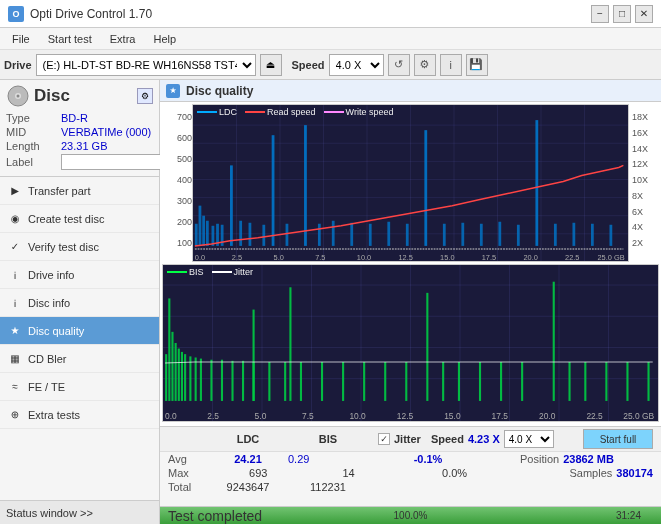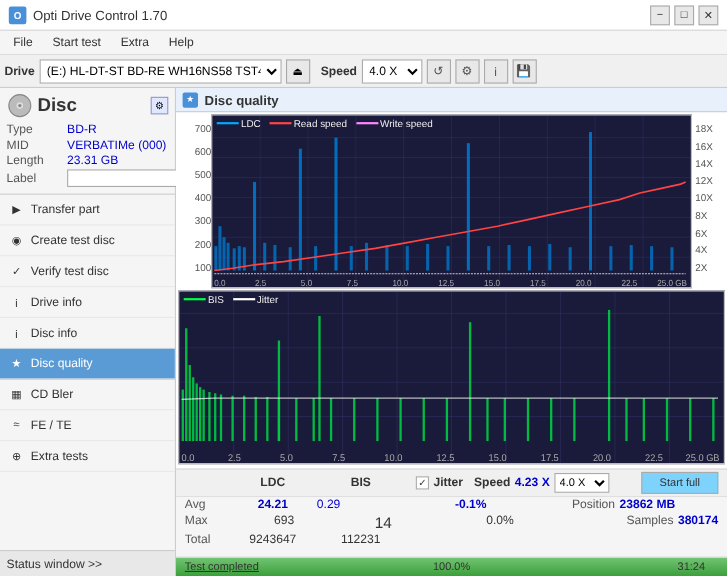--- a/index.html
+++ b/index.html
@@ -451,23 +451,22 @@
     .status-text-right {
       position: absolute;
       right: 20px;
       font-size: 10px;
       color: #333;
       text-align: center;
     }
     .status-text-left {
       position: absolute;
       left: 8px;
-      font-size: 10px;
-      color: #333;
-      text-decoration: underline;
+      font-size: 14px;
+      color: #333;
     }
   </style>
 </head>
 <body>
 
 <div class="titlebar">
   <div class="titlebar-title">
     <div class="titlebar-icon">O</div>
     <span>Opti Drive Control 1.70</span>
   </div>
@@ -813,21 +812,21 @@
         <span style="width:100px; text-align:center; font-size:11px; color:#0000cc; font-weight:bold; margin-left:10px;">-0.1%</span>
         <div class="position-section">
           <span style="font-size:11px; color:#555;">Position</span>
           <span style="font-size:11px; color:#0000cc; font-weight:bold;">23862 MB</span>
         </div>
       </div>
 
       <div style="display:flex; align-items:flex-start; padding:1px 8px; background:#f5f5f5;gap:44px;">
         <span style="width:40px; font-size:11px; color:#555;">Max</span>
         <span style="width:80px; text-align:center; font-size:11px; color:#333;">693</span>
-        <span style="width:80px; text-align:center; font-size:14px; color:#333;">14</span>
+        <span style="width:80px; text-align:center; font-size:11px; color:#333;">14</span>
         <span style="width:100px; text-align:center; font-size:11px; color:#333; margin-left:10px;">0.0%</span>
         <div class="position-section">
           <span style="font-size:11px; color:#555;">Samples</span>
           <span style="font-size:11px; color:#0000cc; font-weight:bold;">380174</span>
         </div>
       </div>
 
       <div style="display:flex; align-items:center; padding:1px 8px; background:#f5f5f5;">
         <span style="width:40px; font-size:11px; color:#555;">Total</span>
         <span style="width:80px; text-align:center; font-size:11px; color:#333;">9243647</span>

